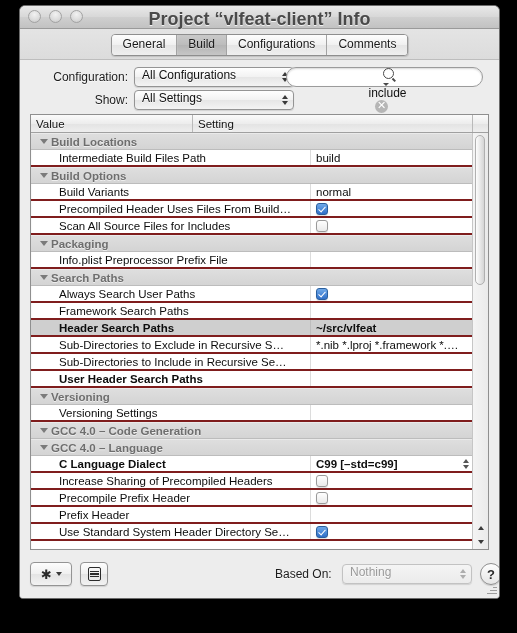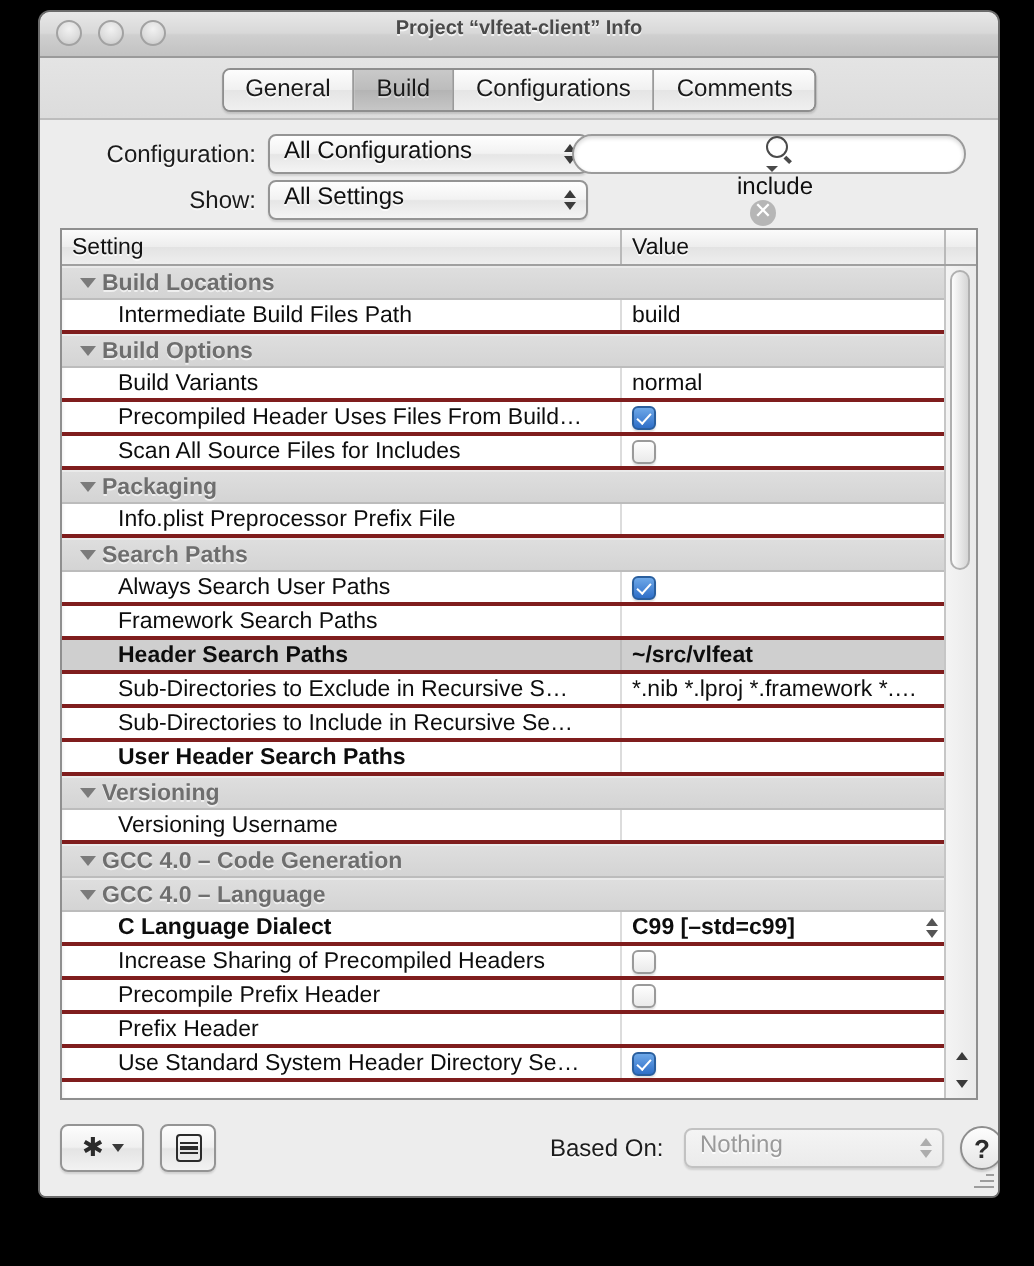--- a/index.html
+++ b/index.html
@@ -50,21 +50,21 @@
     height: 13px;
     border-radius: 50%;
     background: radial-gradient(circle at 50% 32%, #f2f2f2 0%, #dcdcdc 58%, #c4c4c4 100%);
     border: 1px solid #a2a2a2;
     box-sizing: border-box;
   }
   .title-text {
     position: absolute;
     left: 0; right: 0; top: 3px;
     text-align: center;
-    font-size: 10px;
+    font-size: 18px;
     font-weight: bold;
     color: #4a4a4a;
     text-shadow: 0 1px 0 rgba(255,255,255,0.75);
   }
 
   
   .tabbar-area {
     flex: 0 0 30px;
     position: relative;
     background: linear-gradient(to bottom, #e4e4e4 0%, #dcdcdc 100%);
@@ -492,22 +492,22 @@
     <div class="searchfield" style="left:266px; top:7px;flex-direction:column;">
       <span class="mag"></span>
       <span class="mag-arrow"></span>
       <span class="search-text" placeholder="Search">include</span>
       <span class="clear-btn">✕</span>
     </div>
   </div>
 
   <div class="table-wrap">
     <div class="thead">
+      <div class="th value">Value</div>
       <div class="th setting">Setting</div>
-      <div class="th value">Value</div>
       <div class="th corner"></div>
     </div>
     <div class="tbody">
       <div class="rows" id="rows">
           <div class="group">
             <span class="disclosure"></span>
             <span>Build Locations</span>
           </div>
           <div class="row">
             <div class="cell-setting">Intermediate Build Files Path</div>
@@ -585,21 +585,21 @@
             <div class="cell-setting">User Header Search Paths</div>
             <div class="cell-value">
               <span></span>
             </div>
           </div>
           <div class="group">
             <span class="disclosure"></span>
             <span>Versioning</span>
           </div>
           <div class="row">
-            <div class="cell-setting">Versioning Username</div>
+            <div class="cell-setting">Versioning Settings</div>
             <div class="cell-value">
               <span></span>
             </div>
           </div>
           <div class="group">
             <span class="disclosure"></span>
             <span>GCC 4.0 – Code Generation</span>
           </div>
           <div class="group">
             <span class="disclosure"></span>

